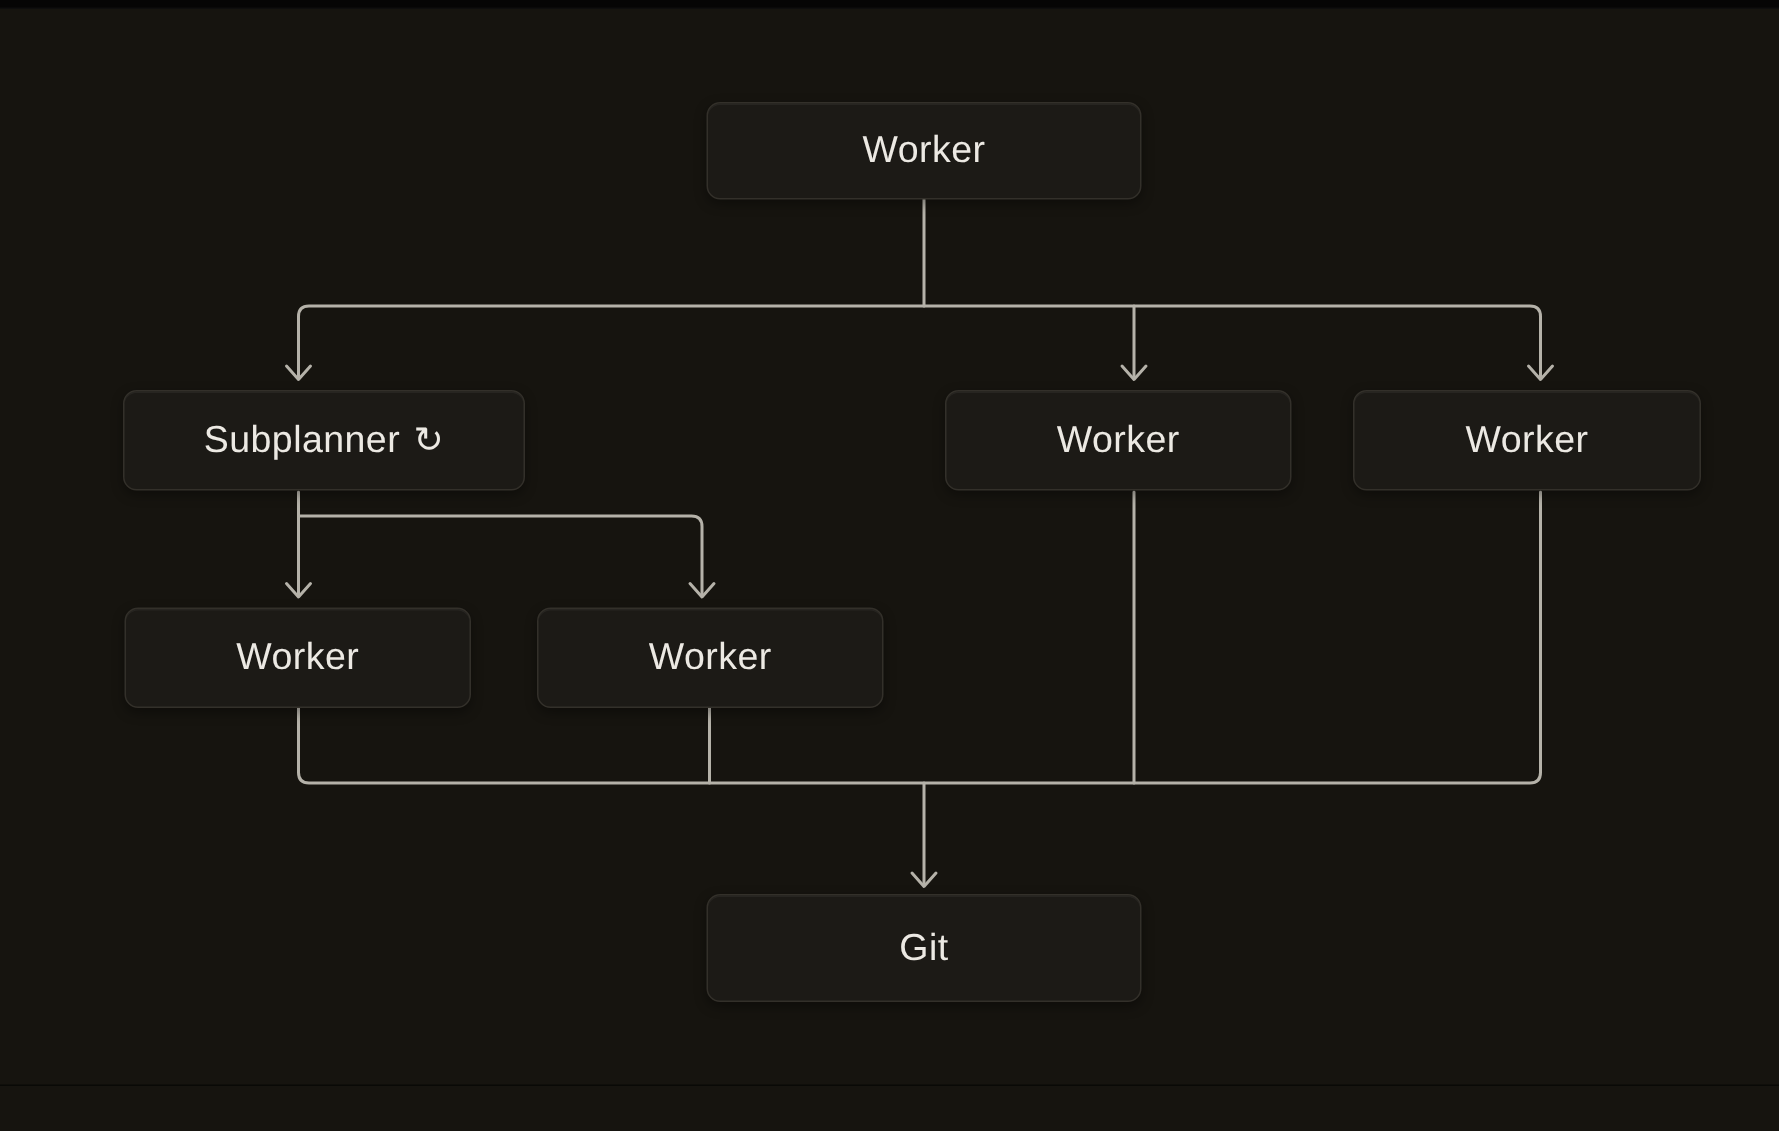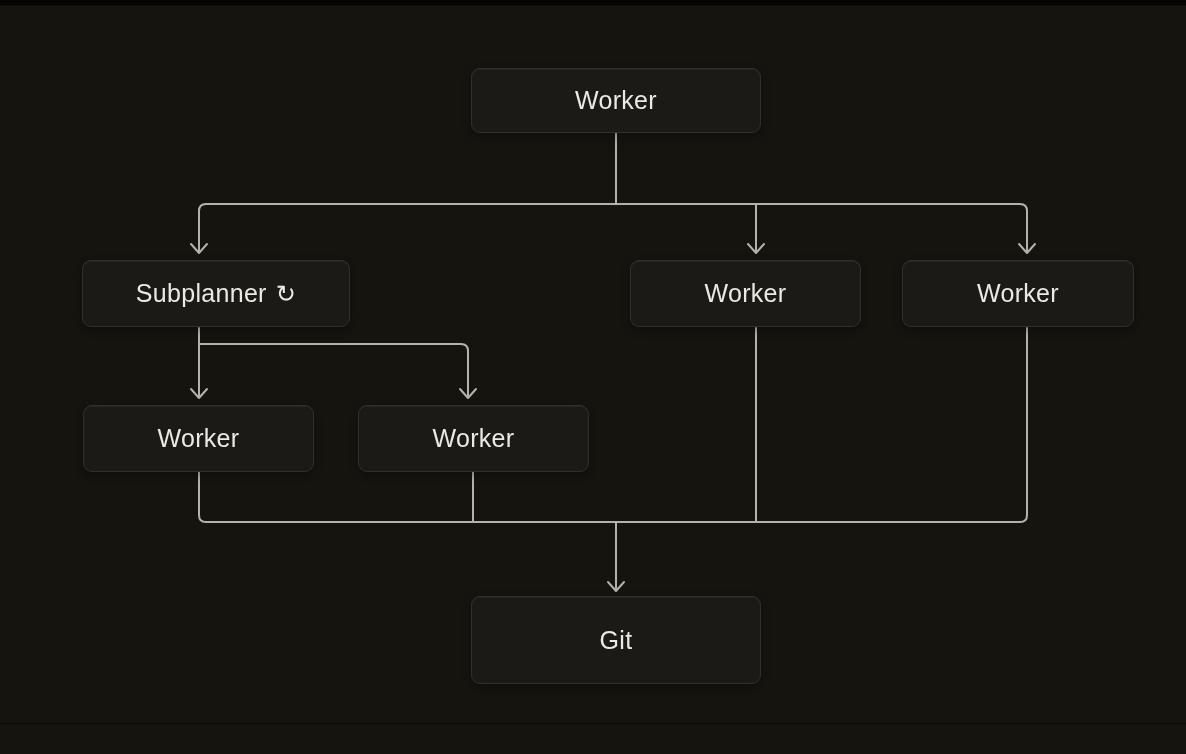--- a/index.html
+++ b/index.html
@@ -107,19 +107,19 @@
   </div>
 
   <div class="node" style="left:83px; top:405px; width:231px; height:67px;">
     <span>Worker</span>
   </div>
 
   <div class="node" style="left:358px; top:405px; width:231px; height:67px;">
     <span>Worker</span>
   </div>
 
-  <div class="node" style="left:471px; top:596px; width:290px; height:88px;">
+  <div class="node" style="left:471px; top:596px; width:290px; height:72px;">
     <span>Git</span>
   </div>
 
   <div class="bottom-divider"></div>
 
 </div>
 
 </body></html>

